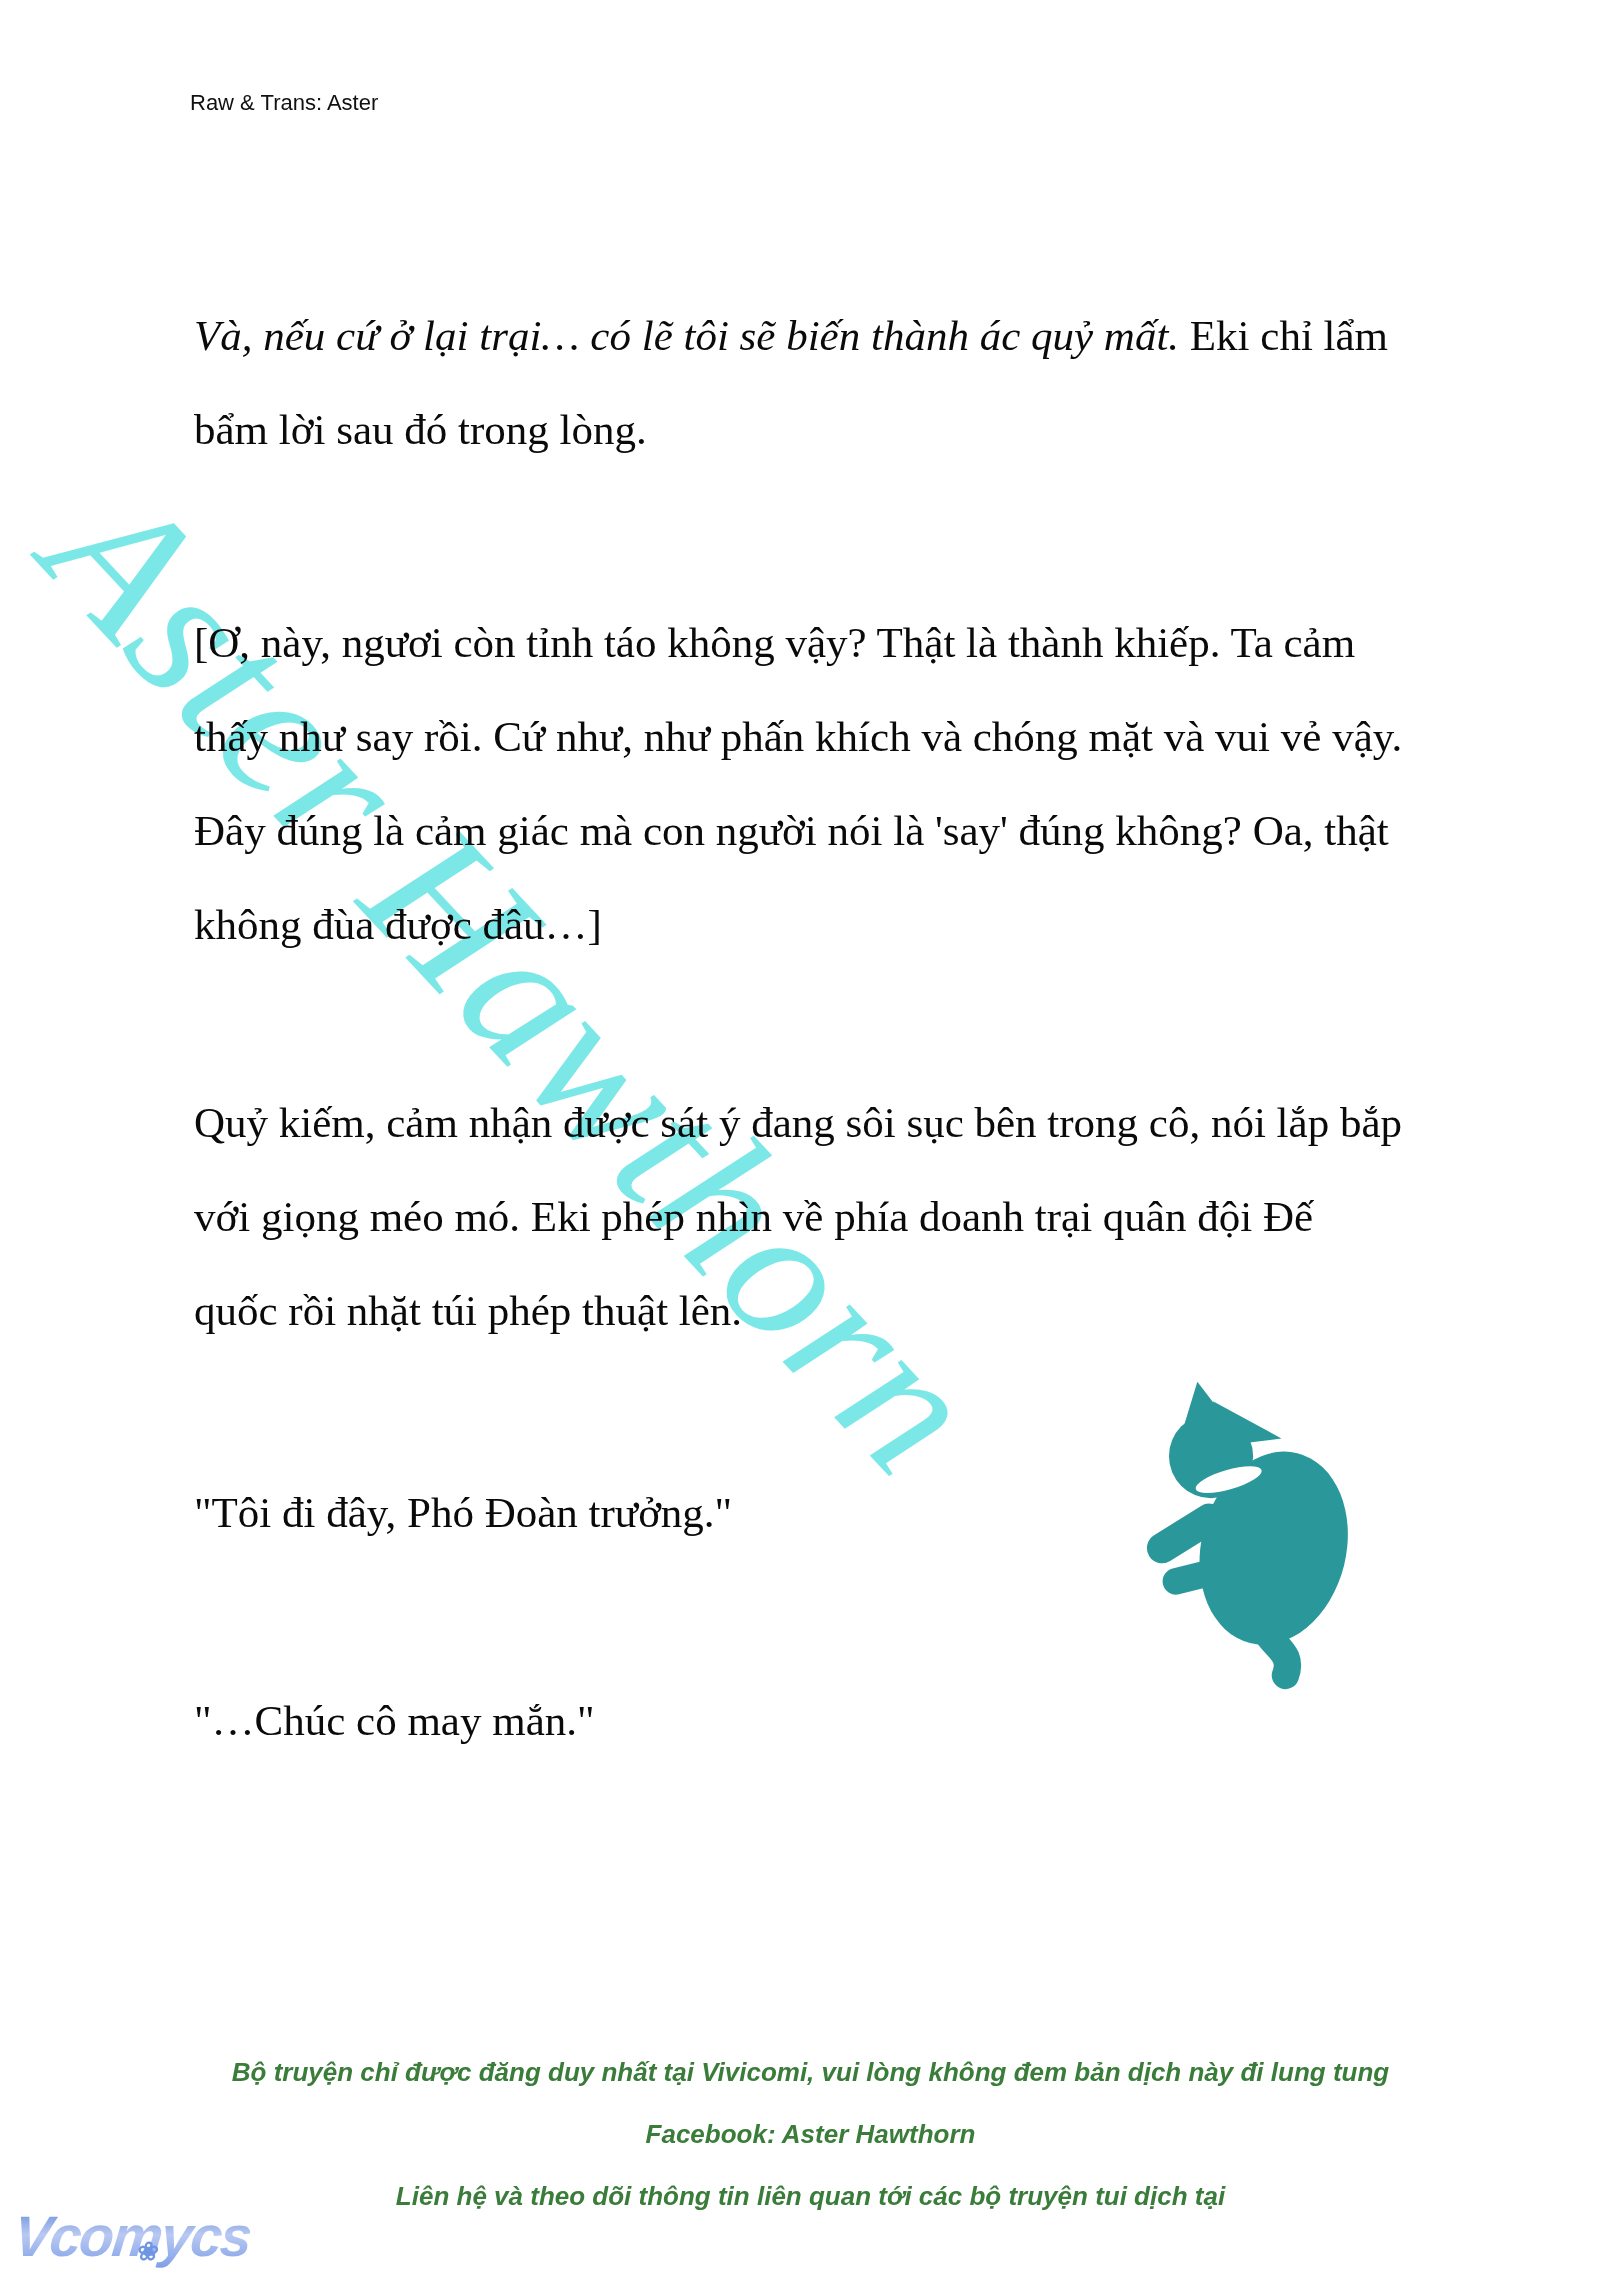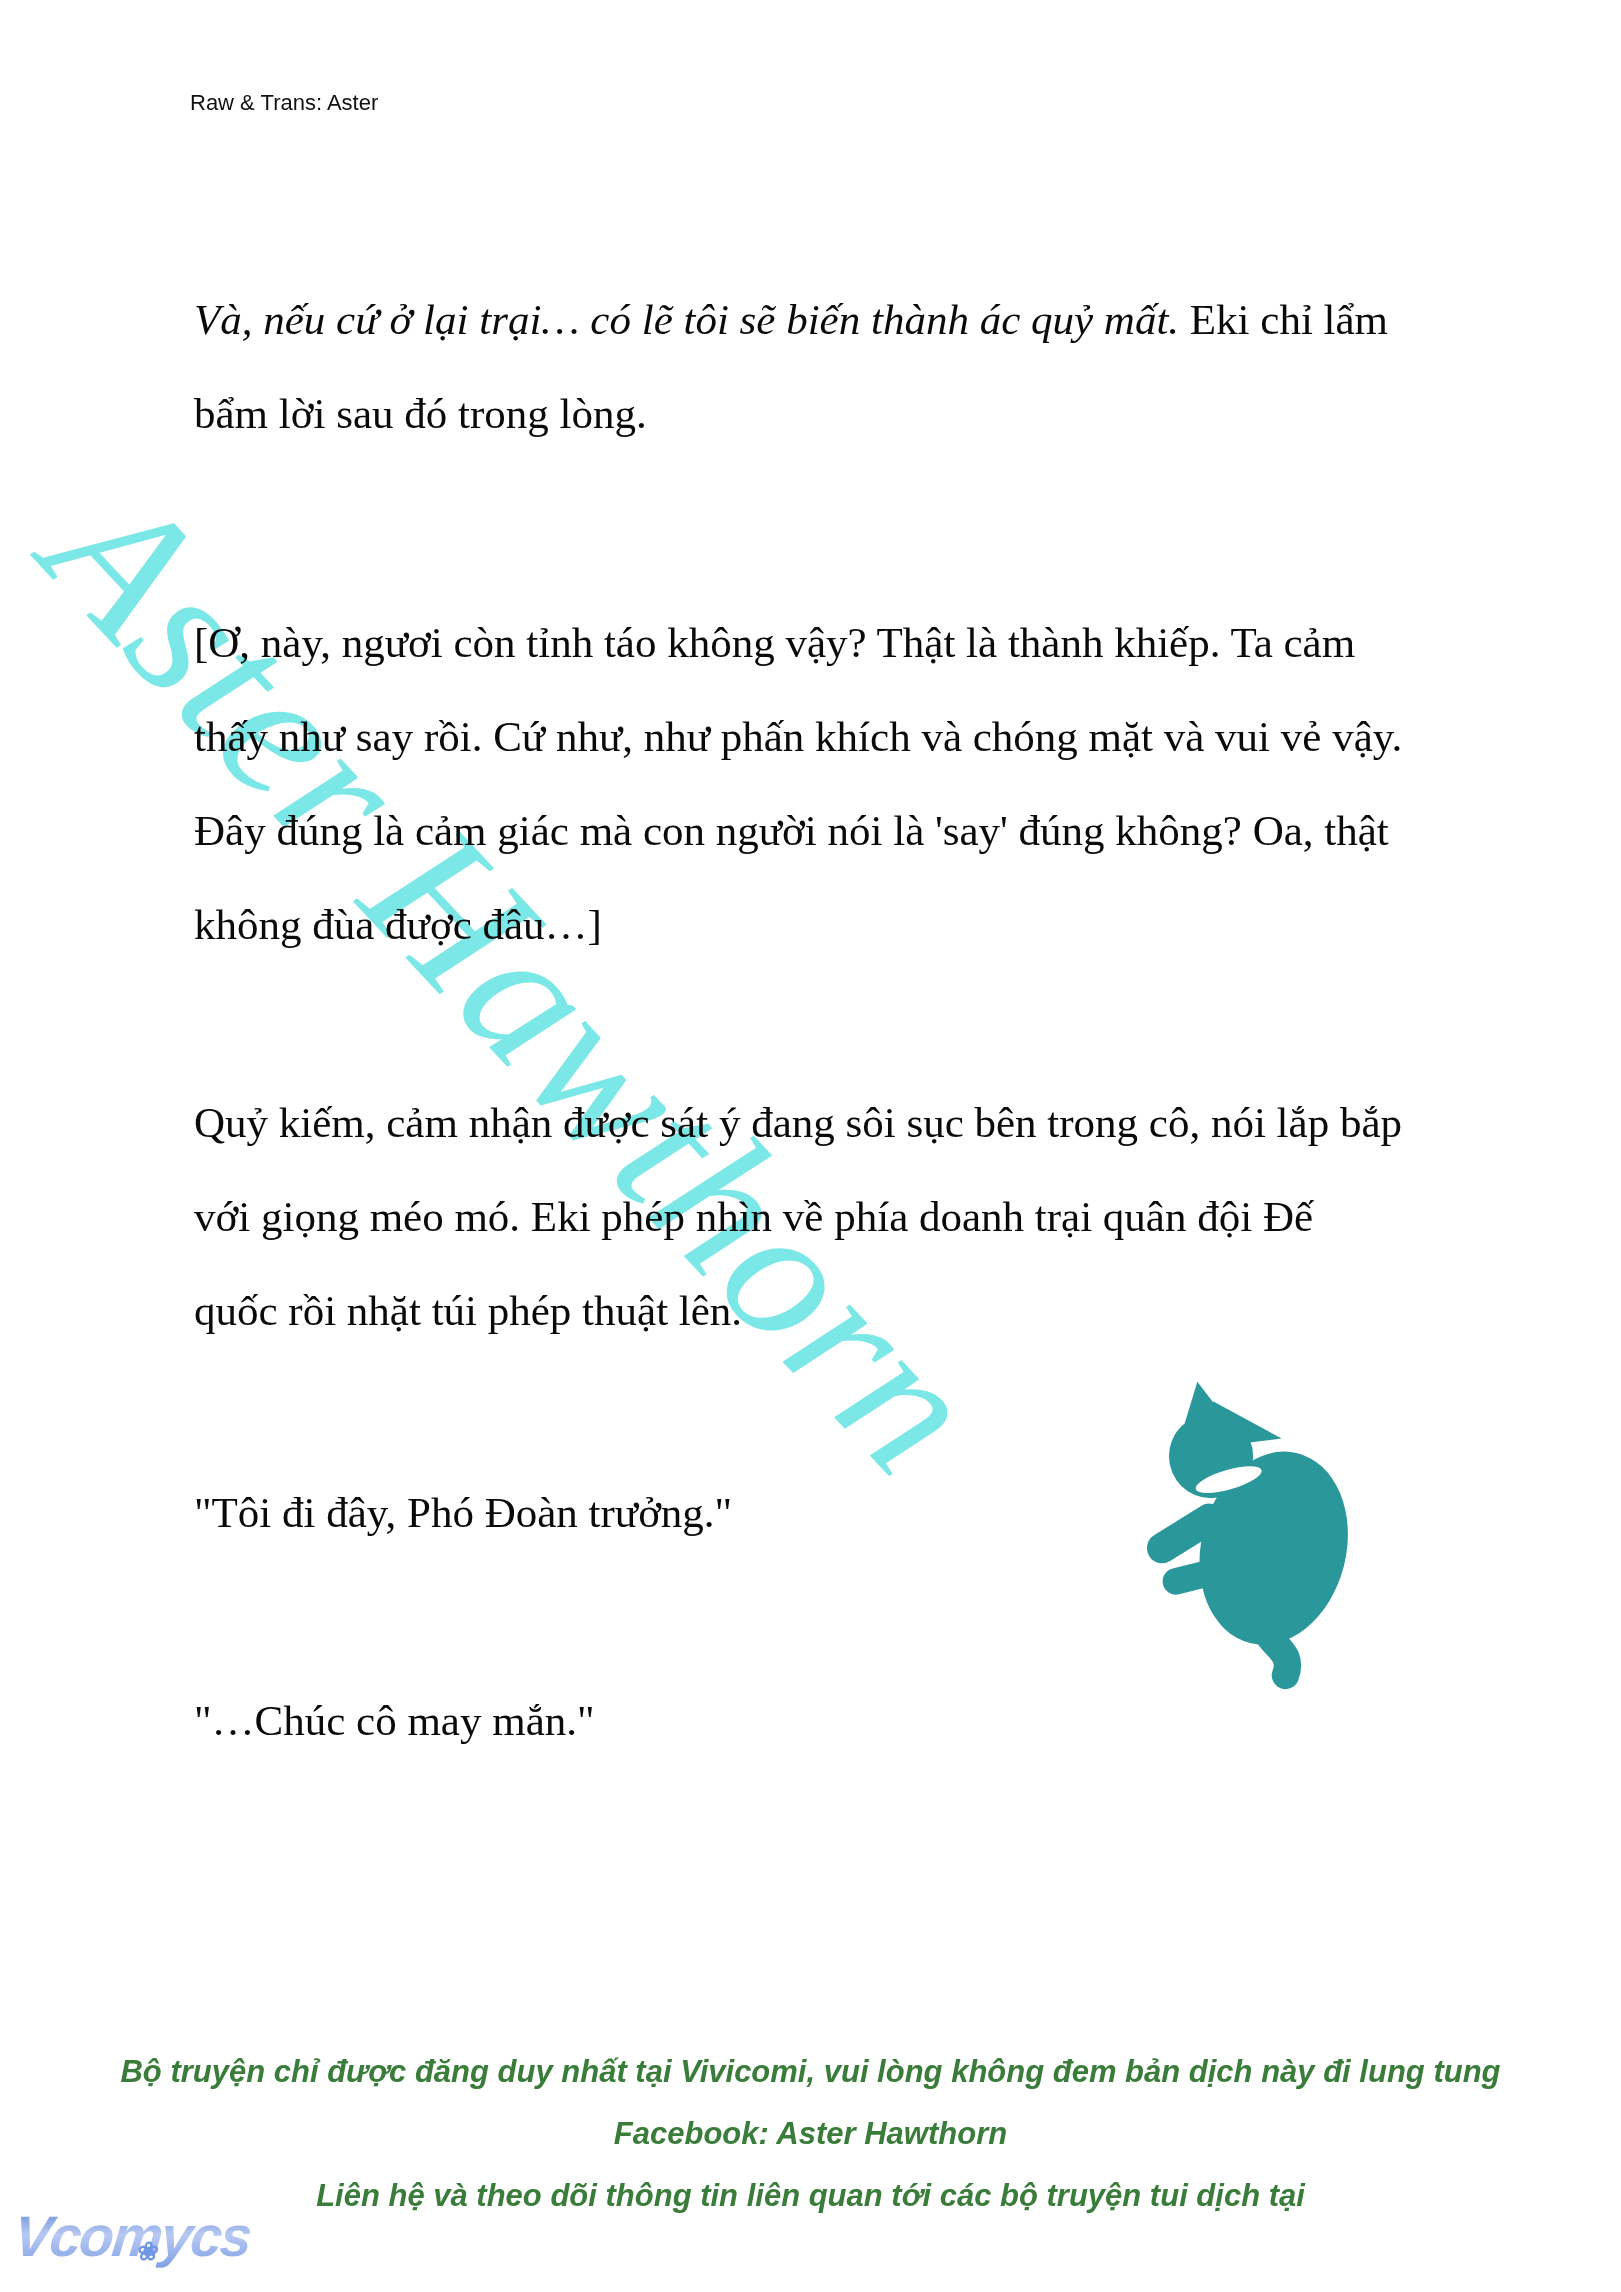--- a/index.html
+++ b/index.html
@@ -49,21 +49,21 @@
     position: absolute;
     left: 194px;
     top: 0;
     width: 1213px;
     z-index: 2;
     font-size: 43px;
     line-height: 94px;
     color: #0a0a0a;
   }
   .para { position: absolute; left: 0; width: 1213px; }
-  .p1 { top: 273px; }
+  .p1 { top: 289px; }
   .p2 { top: 596px; }
   .p3 { top: 1076px; }
   .p4 { top: 1466px; }
   .p5 { top: 1674px; }
   .italic { font-style: italic; }
 
   
   .cat {
     position: absolute;
     left: 1119px;
@@ -79,21 +79,21 @@
     left: 0;
     top: 2041px;
     width: 1621px;
     text-align: center;
     z-index: 2;
     font-family: "Liberation Sans", sans-serif;
     font-style: italic;
     font-weight: bold;
     color: #3a7c3a;
   }
-  .footer .f-line { font-size: 31px; line-height: 62px; }
+  .footer .f-line { font-size: 26px; line-height: 62px; }
 
   
   .logo {
     position: absolute;
     left: 13.7px;
     top: 2203px;
     z-index: 2;
     font-family: "Liberation Sans", sans-serif;
     font-style: italic;
     font-weight: bold;

